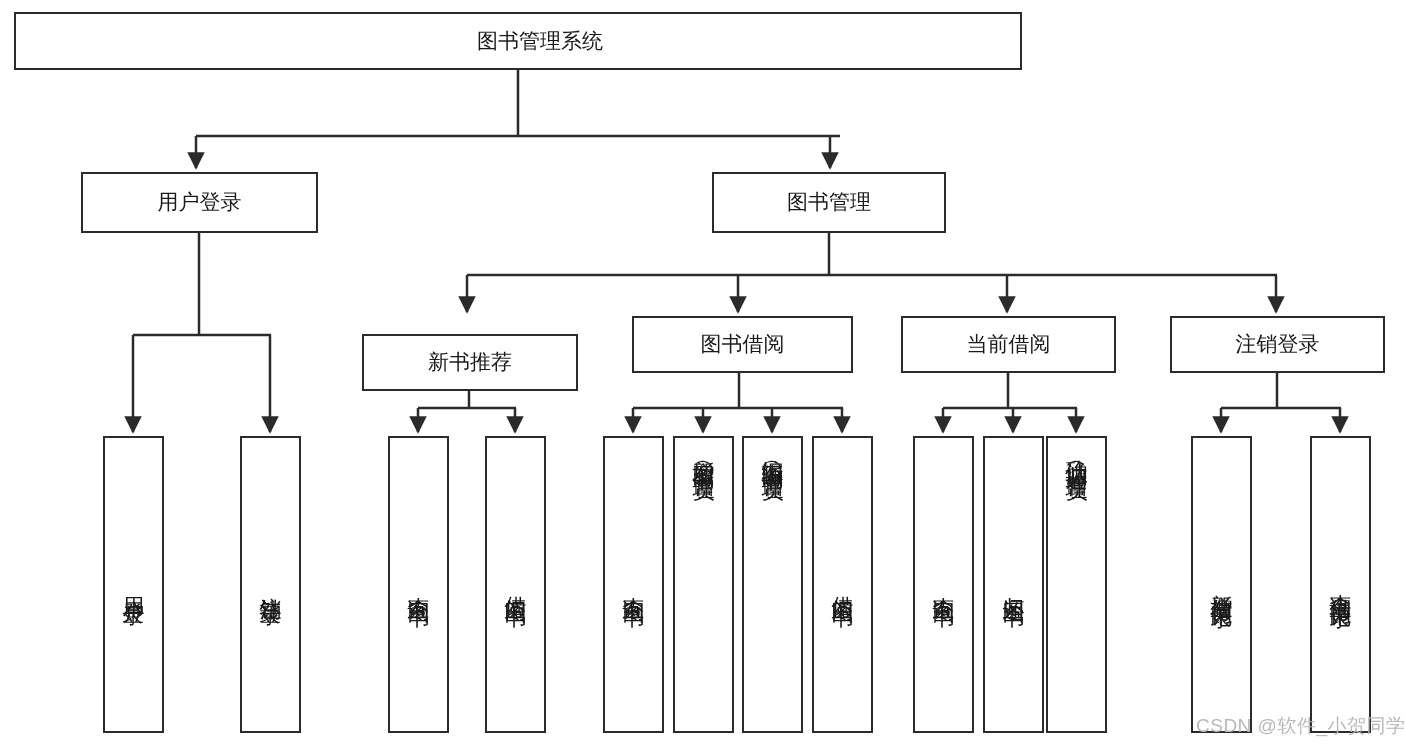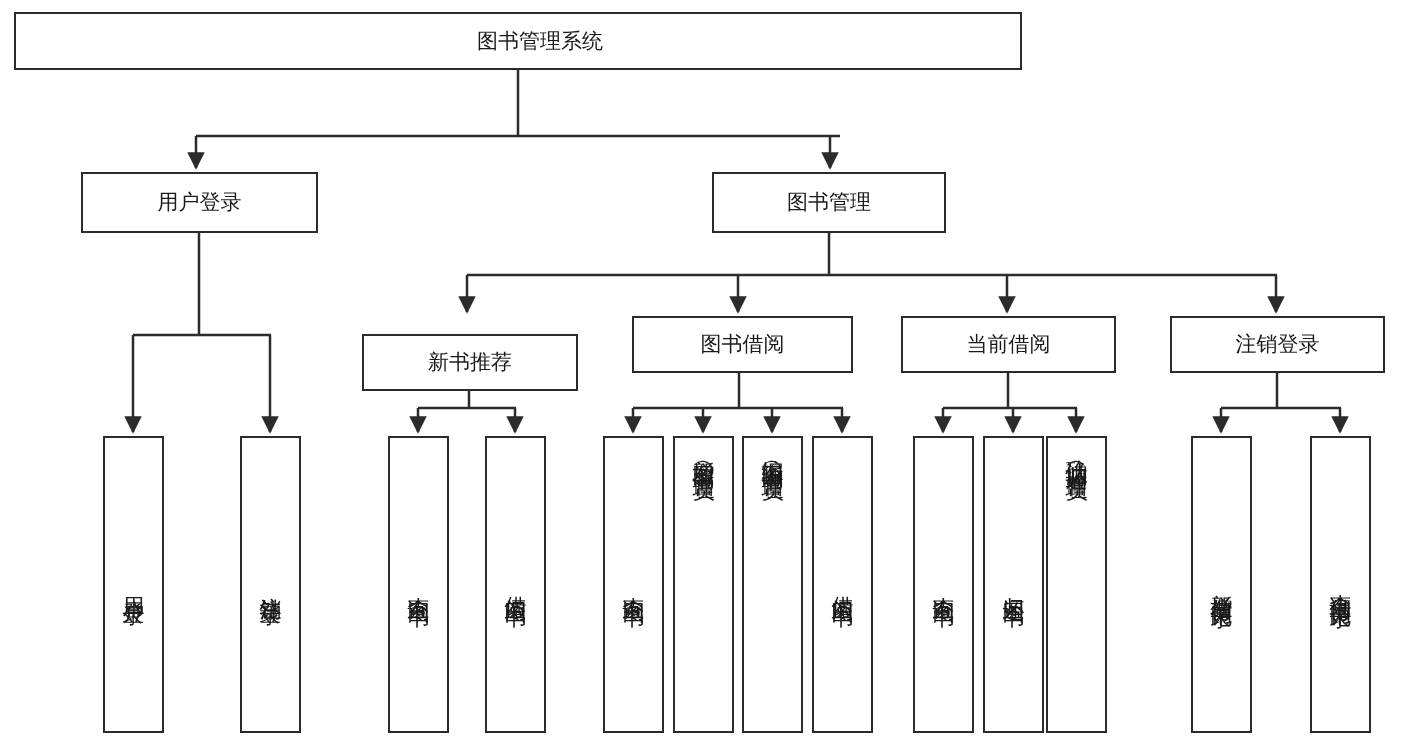--- a/index.html
+++ b/index.html
@@ -202,14 +202,15 @@
   </div>
 
   <div class="node-box vert center-text" style="left:1191px; top:436px; width:61px; height:297px;">
     <span class="node-label">新增借阅记录</span>
   </div>
 
   <div class="node-box vert center-text" style="left:1310px; top:436px; width:61px; height:297px;">
     <span class="node-label">查询借阅记录</span>
   </div>
 
+  <div id="watermark">CSDN @软件_小贺同学</div>
 
 </div>
 
 </body></html>

